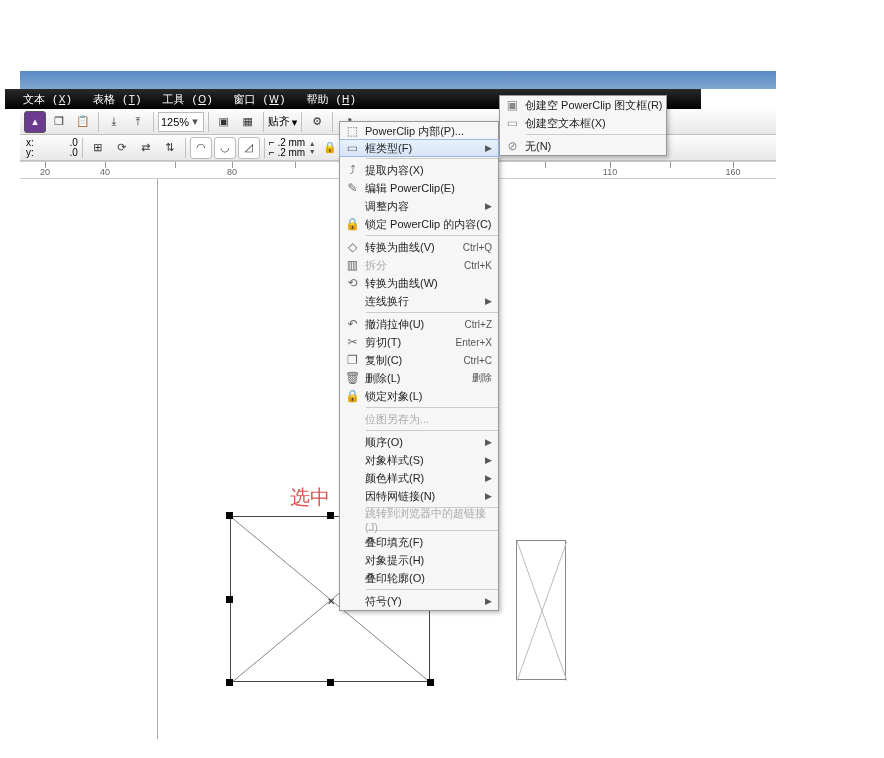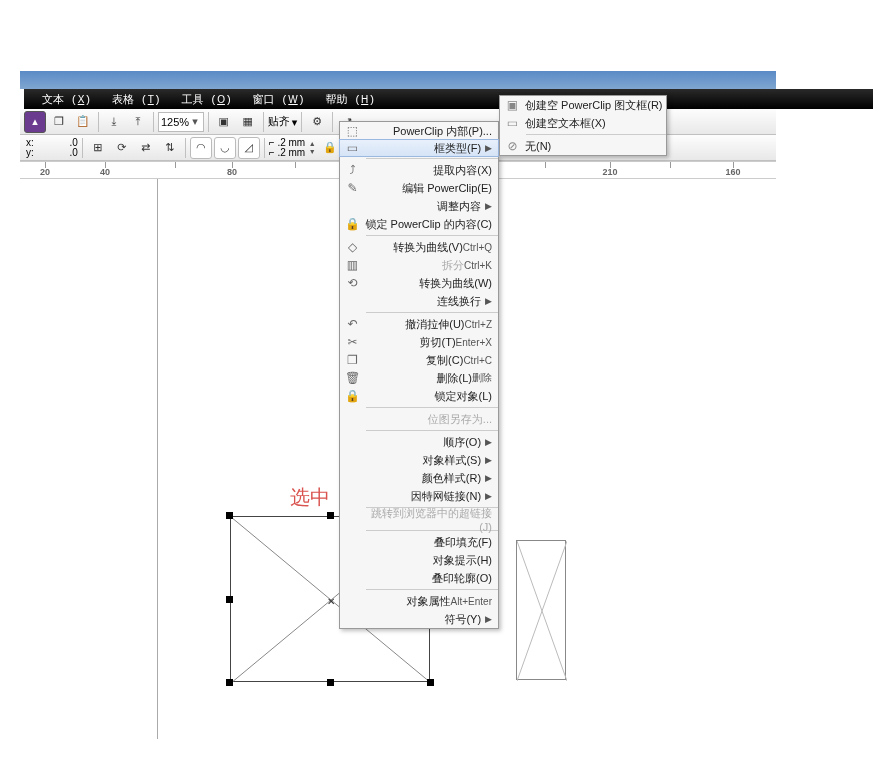--- a/index.html
+++ b/index.html
@@ -3,21 +3,21 @@
 <meta charset="utf-8">
 <style>
   * { box-sizing: border-box; margin: 0; padding: 0; font-family: "Microsoft YaHei", SimSun, sans-serif; }
   body { width: 884px; height: 758px; background: #fff; position: relative; overflow: hidden; }
 
   
   .titlebar { position: absolute; top: 71px; left: 20px; width: 756px; height: 18px;
     background: linear-gradient(#5a8ac6, #7fa6d0); }
 
   
-  .menubar { position: absolute; top: 89px; left: 24px; width: 849px; height: 20px;
+  .menubar { position: absolute; top: 89px; left: 5px; width: 696px; height: 20px;
     background: linear-gradient(#2a2a2a,#000); display: flex; align-items: center; padding: 0 6px; gap: 4px; }
   .menubar span { font-size: 11px; color: #fff; padding: 1px 6px; display: flex; align-items: center; gap: 2px; }
   .menubar span u { text-decoration: underline; font-size: 10px; }
 
   
   .toolbar1 { position: absolute; top: 109px; left: 20px; width: 756px; height: 26px;
     background: linear-gradient(#fdfdfd,#e8e8e8); border-bottom: 1px solid #c0c0c0;
     display: flex; align-items: center; gap: 2px; padding: 0 4px; }
   
   .toolbar2 { position: absolute; top: 135px; left: 20px; width: 756px; height: 26px;
@@ -32,21 +32,21 @@
   .zoombox { display: flex; align-items: center; border: 1px solid #bbb; background: #fff; height: 20px; padding: 0 2px; font-size: 11px; }
   .zoombox .caret { padding: 0 3px; color: #555; }
   .spinbox { display: flex; flex-direction: column; width: 10px; }
   .spinbox div { height: 8px; font-size: 7px; color: #555; line-height: 8px; text-align: center; }
 
   
   .ruler { position: absolute; top: 161px; left: 20px; width: 756px; height: 18px;
     background: #fff; border-top: 1px solid #ccc; border-bottom: 1px solid #ccc;
     font-size: 9px; color: #666; }
   .ruler-tick { position: absolute; top: 0; height: 6px; border-left: 1px solid #999; }
-  .ruler-label { position: absolute; top: 5px; transform: translateX(-50%); font-weight: bold; }
+  .ruler-label { position: absolute; top: 5px; transform: translateX(-50%); }
 
   
   .canvas { position: absolute; top: 179px; left: 20px; width: 756px; height: 560px; background: #fff; }
 
   
   .vguide { position: absolute; top: 179px; left: 157px; width: 1px; height: 560px; background: #aaa; }
 
   
   .redtext { position: absolute; top: 484px; left: 290px; color: #d9534f; font-size: 20px; font-family: SimSun; }
 
@@ -59,21 +59,21 @@
   
   .rect2 { position: absolute; top: 540px; left: 516px; width: 50px; height: 140px; border: 1px solid #888; }
   .rect2 svg { position: absolute; top: 0; left: 0; }
 
   
   .ctxmenu { position: absolute; top: 121px; left: 339px; width: 160px;
     background: #f6f6f6; border: 1px solid #999; box-shadow: 2px 2px 4px rgba(0,0,0,.25);
     font-size: 11px; color: #222; }
   .ctxmenu .iconcol { width: 25px; display: inline-flex; align-items: center; justify-content: center; color: #666; font-size: 12px; }
   .ctxmenu .row { display: flex; align-items: center; height: 18px; padding-right: 6px; position: relative; }
-  .ctxmenu .row .label { flex: 1; text-align: right; }
+  .ctxmenu .row .label { flex: 1; }
   .ctxmenu .row .short { color: #555; font-size: 10px; }
   .ctxmenu .row .arrow { color: #555; font-size: 9px; padding-left: 4px; }
   .ctxmenu .row.hl { background: linear-gradient(#e8f0fb,#d6e4f7); border: 1px solid #9bb8e0; height: 18px; margin: -1px; }
   .ctxmenu .row.disabled { color: #aaa; }
   .ctxmenu hr { border: none; border-top: 1px solid #ccc; margin: 2px 0 2px 26px; }
 
   
   .submenu { position: absolute; top: 95px; left: 499px; width: 168px;
     background: #f6f6f6; border: 1px solid #999; box-shadow: 2px 2px 4px rgba(0,0,0,.25);
     font-size: 11px; color: #222; }
@@ -162,21 +162,21 @@
     <div class="ruler-tick" style="left: 212px;"></div>
     <div class="ruler-label" style="left: 212px;">80</div>
     <div class="ruler-tick" style="left: 275px;"></div>
     <div class="ruler-tick" style="left: 336px;"></div>
     <div class="ruler-label" style="left: 336px;">100</div>
     <div class="ruler-tick" style="left: 400px;"></div>
     <div class="ruler-tick" style="left: 465px;"></div>
     <div class="ruler-label" style="left: 465px;">120</div>
     <div class="ruler-tick" style="left: 525px;"></div>
     <div class="ruler-tick" style="left: 590px;"></div>
-    <div class="ruler-label" style="left: 590px;">210</div>
+    <div class="ruler-label" style="left: 590px;">110</div>
     <div class="ruler-tick" style="left: 650px;"></div>
     <div class="ruler-tick" style="left: 713px;"></div>
     <div class="ruler-label" style="left: 713px;">160</div>
   </div>
 
 <div class="canvas"></div>
 <div class="vguide"></div>
 
 <div class="redtext">选中</div>
 
@@ -318,25 +318,20 @@
       <span class="iconcol"></span>
       <span class="label">对象提示(H)</span>
     </div>
     <div class="row">
       <span class="iconcol"></span>
       <span class="label">叠印轮廓(O)</span>
     </div>
     <hr>
     <div class="row">
       <span class="iconcol"></span>
-      <span class="label">对象属性</span>
-      <span class="short">Alt+Enter</span>
-    </div>
-    <div class="row">
-      <span class="iconcol"></span>
       <span class="label">符号(Y)</span>
       <span class="arrow">▶</span>
     </div>
   </div>
 
 <div class="submenu" id="submenu">
     <div class="row">
       <span class="iconcol">▣</span>
       <span>创建空 PowerClip 图文框(R)</span>
     </div>

